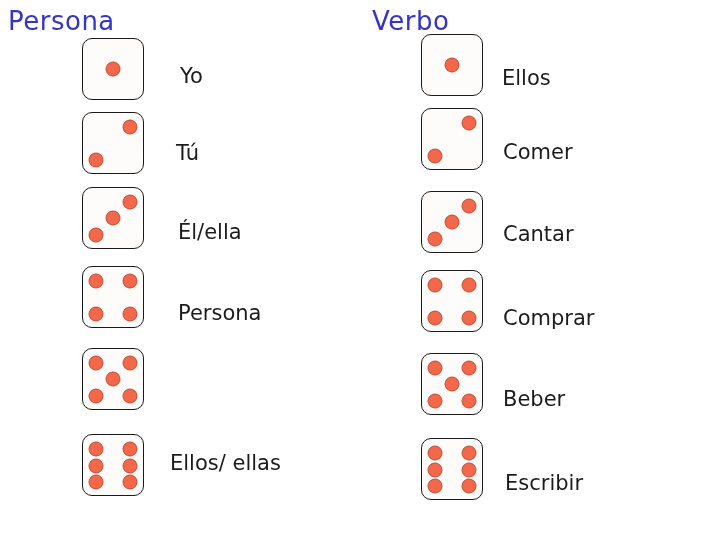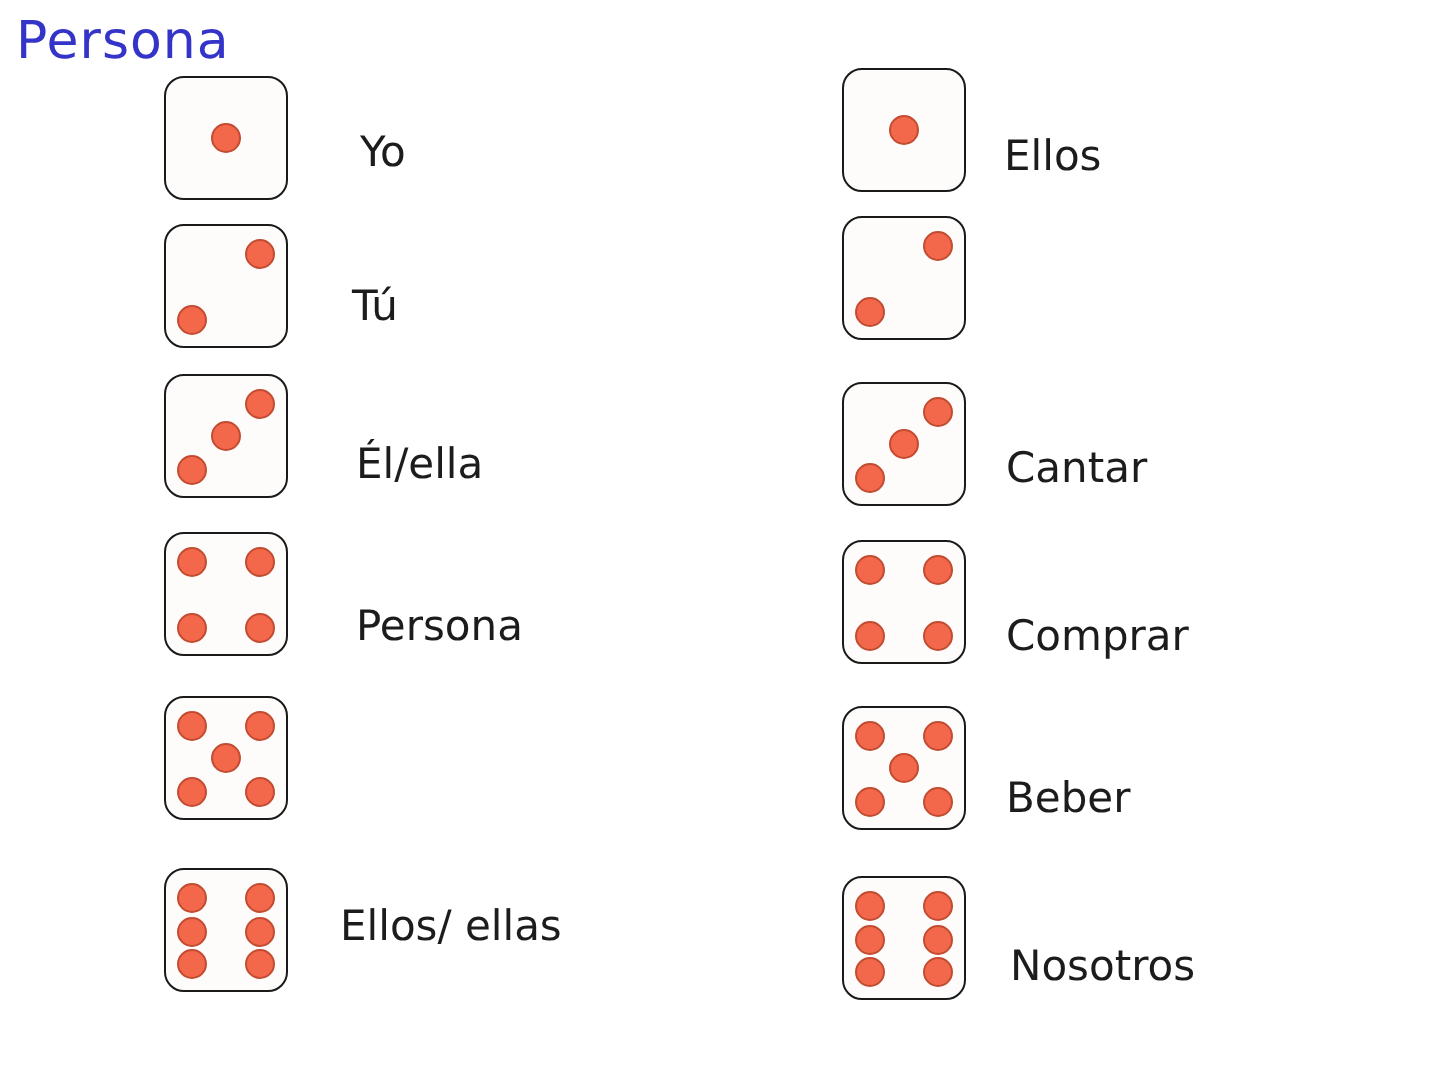--- a/index.html
+++ b/index.html
@@ -32,39 +32,41 @@
     transform:translate(-50%,-50%);
     box-sizing:content-box;
   }
 </style>
 </head>
 <body>
 
 <div class="slide">
 
   <h1 class="heading" style="left:8px;top:6px">Persona</h1>
+  <h1 class="heading" style="left:372px;top:6px">Verbo</h1>
 
   <div class="die" style="left:82px;top:38px">
       <span class="pip" style="left: 50%; top: 50%;"></span>
     </div>
   <div class="label" style="left:180px;top:48px">Yo</div>
   <div class="die" style="left:421px;top:34px">
       <span class="pip" style="left: 50%; top: 50%;"></span>
     </div>
   <div class="label" style="left:502px;top:50px">Ellos</div>
 
   <div class="die" style="left:82px;top:112px">
       <span class="pip" style="left: 78%; top: 24%;"></span>
       <span class="pip" style="left: 22%; top: 78%;"></span>
     </div>
   <div class="label" style="left:176px;top:125px">Tú</div>
   <div class="die" style="left:421px;top:108px">
       <span class="pip" style="left: 78%; top: 24%;"></span>
       <span class="pip" style="left: 22%; top: 78%;"></span>
     </div>
+  <div class="label" style="left:503px;top:124px">Comer</div>
 
   <div class="die" style="left:82px;top:187px">
       <span class="pip" style="left: 78%; top: 24%;"></span>
       <span class="pip" style="left: 50%; top: 50%;"></span>
       <span class="pip" style="left: 22%; top: 78%;"></span>
     </div>
   <div class="label" style="left:178px;top:204px">Él/ella</div>
   <div class="die" style="left:421px;top:191px">
       <span class="pip" style="left: 78%; top: 24%;"></span>
       <span class="pip" style="left: 50%; top: 50%;"></span>
@@ -113,15 +115,15 @@
     </div>
   <div class="label" style="left:170px;top:435px">Ellos/ ellas</div>
   <div class="die" style="left:421px;top:438px">
       <span class="pip" style="left: 22%; top: 24%;"></span>
       <span class="pip" style="left: 22%; top: 52%;"></span>
       <span class="pip" style="left: 22%; top: 78%;"></span>
       <span class="pip" style="left: 78%; top: 24%;"></span>
       <span class="pip" style="left: 78%; top: 52%;"></span>
       <span class="pip" style="left: 78%; top: 78%;"></span>
     </div>
-  <div class="label" style="left:505px;top:455px">Nosotros</div>
+  <div class="label" style="left:505px;top:455px">Escribir</div>
 
 </div>
 
 </body></html>

